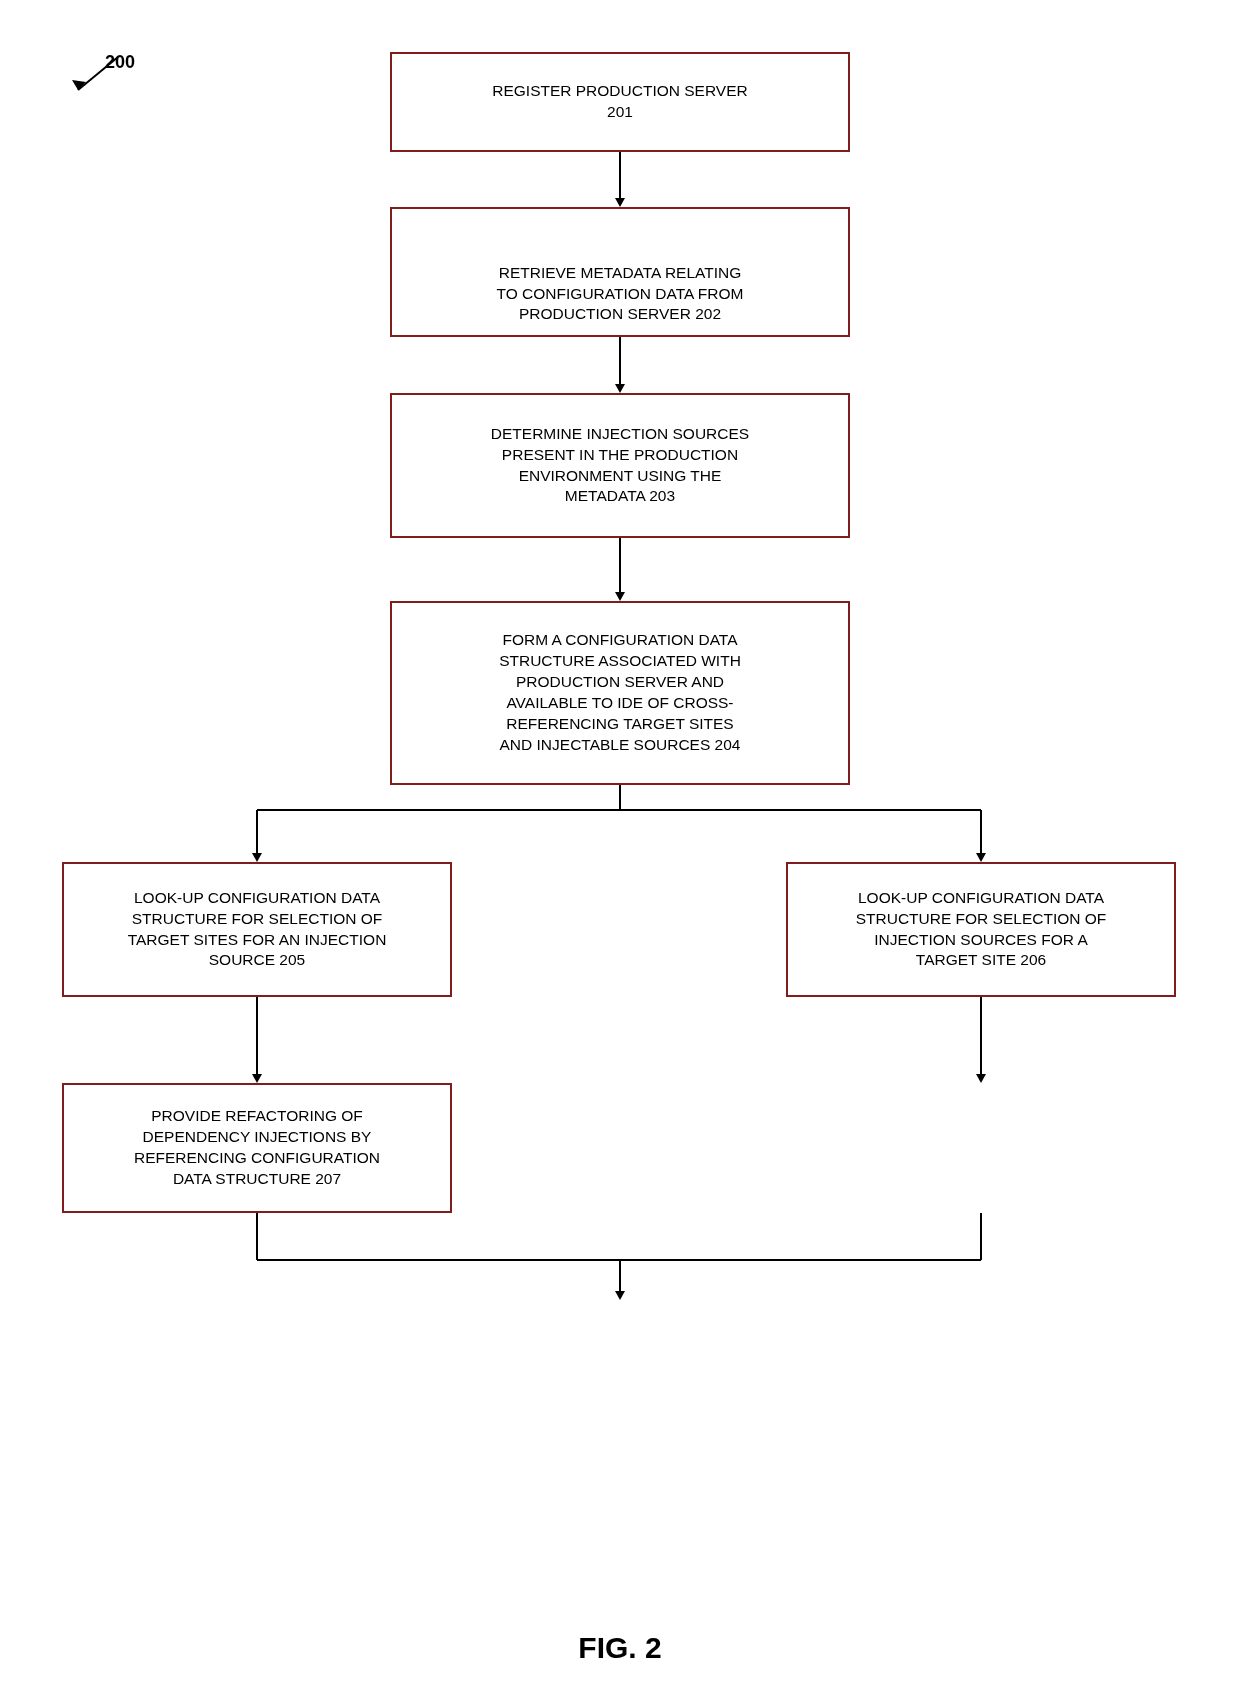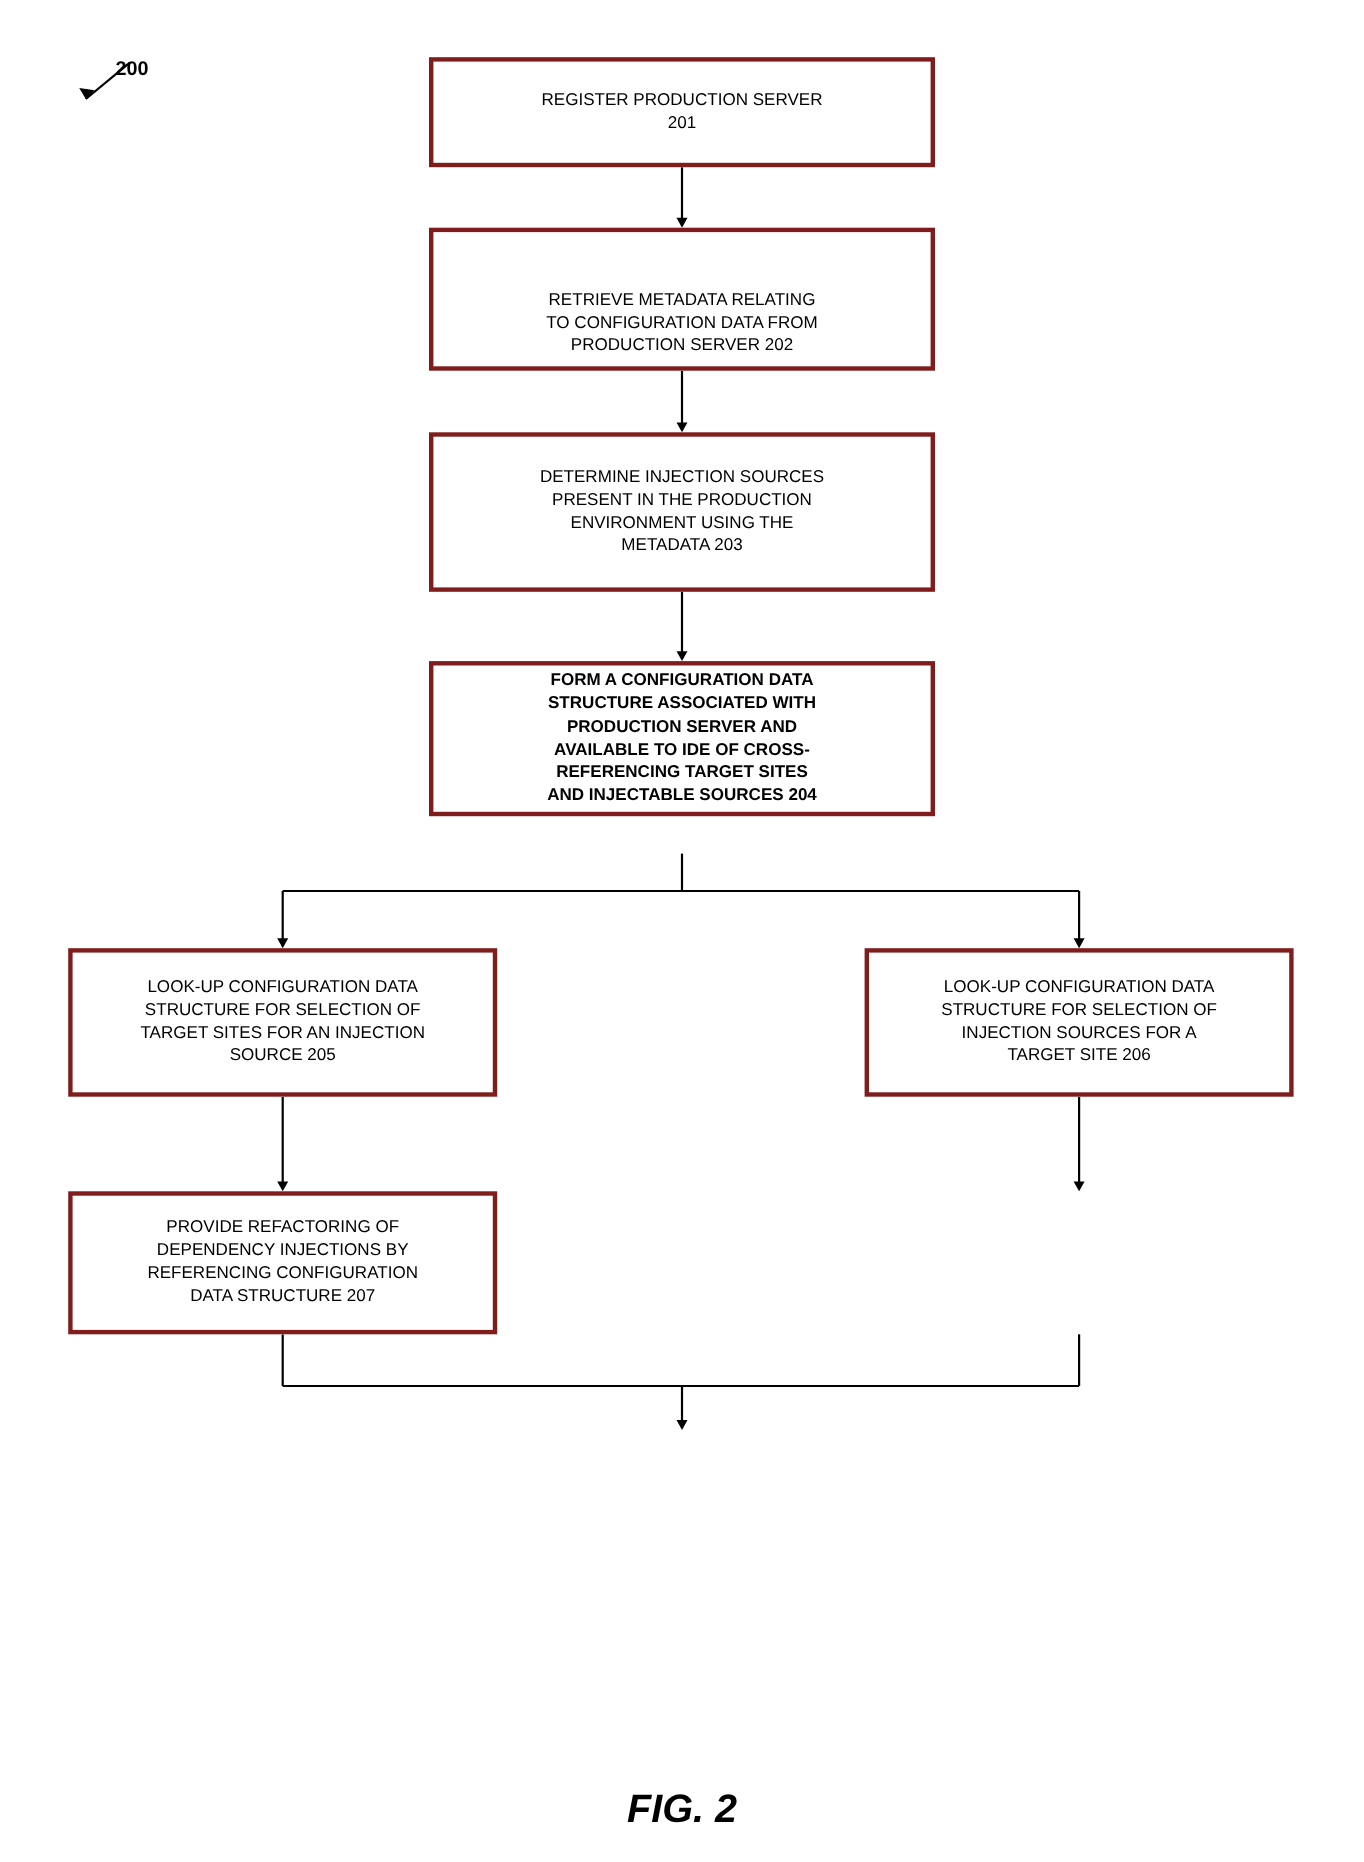--- a/index.html
+++ b/index.html
@@ -25,21 +25,21 @@
       left: 68px;
       font-size: 18px;
       font-weight: bold;
       color: #000;
       margin-left: 37px;
     }
 
     
     .box {
       position: absolute;
-      border: 4px solid #7f1d1d;
+      border: 2px solid #7f1d1d;
       background: #fff;
       display: flex;
       align-items: center;
       justify-content: center;
       text-align: center;
       font-size: 15.5px;
       font-weight: normal;
       color: #000;
       line-height: 1.35;
       padding: 10px 14px;
@@ -53,23 +53,22 @@
       width: 1240px;
       height: 1693px;
       pointer-events: none;
     }
 
     .fig-label {
       position: absolute;
       bottom: 28px;
       left: 50%;
       transform: translateX(-50%);
-      font-size: 36px;
+      font-size: 30px;
       font-weight: bold;
-      font-style: italic;
       color: #000;
     }
   </style>
 </head>
 <body>
 
 <div class="diagram-container">
 
   <span class="diagram-label">200</span>
 
@@ -124,21 +123,21 @@
 PRODUCTION SERVER 202</span>
   </div>
 
   <div class="box" style="left:390px;top:393px;width:460px;height:145px;">
     <span style="white-space:pre-line;">DETERMINE INJECTION SOURCES
 PRESENT IN THE PRODUCTION
 ENVIRONMENT USING THE
 METADATA 203</span>
   </div>
 
-  <div class="box" style="left:390px;top:601px;width:460px;height:141px;font-weight:bold;">
+  <div class="box" style="left:390px;top:601px;width:460px;height:184px;">
     <span style="white-space:pre-line;">FORM A CONFIGURATION DATA
 STRUCTURE ASSOCIATED WITH
 PRODUCTION SERVER AND
 AVAILABLE TO IDE  OF CROSS-
 REFERENCING TARGET SITES
 AND INJECTABLE SOURCES 204</span>
   </div>
 
   <div class="box" style="left:62px;top:862px;width:390px;height:135px;">
     <span style="white-space:pre-line;">LOOK-UP CONFIGURATION DATA

